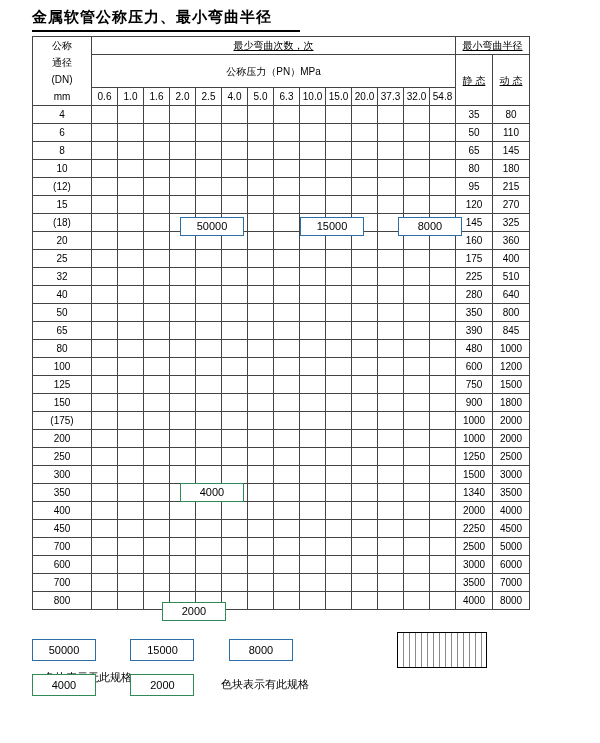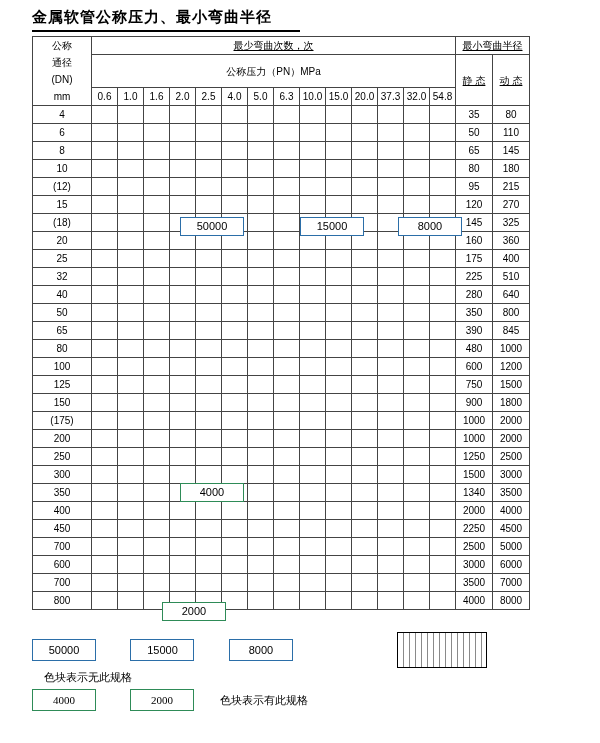--- a/index.html
+++ b/index.html
@@ -673,20 +673,20 @@
   </div>
 
   <div id="legend">
     <div class="lg-row">
       <span class="lg-box" style="margin-right:30px;">50000</span>
       <span class="lg-box" style="margin-right:30px;">15000</span>
       <span class="lg-box">8000</span>
       <span class="lg-hatch" style="margin-left:100px;"></span>
       <span class="lg-label" style="margin-left:12px;">色块表示无此规格</span>
     </div>
-    <div class="lg-row" style="margin-top:27px;font-family:Liberation Serif, serif;">
+    <div class="lg-row" style="margin-top:12px;">
       <span class="lg-box green" style="margin-right:30px;">4000</span>
       <span class="lg-box green">2000</span>
       <span class="lg-label" style="margin-left:22px;">色块表示有此规格</span>
     </div>
   </div>
 
 </div>
 
 </body></html>

